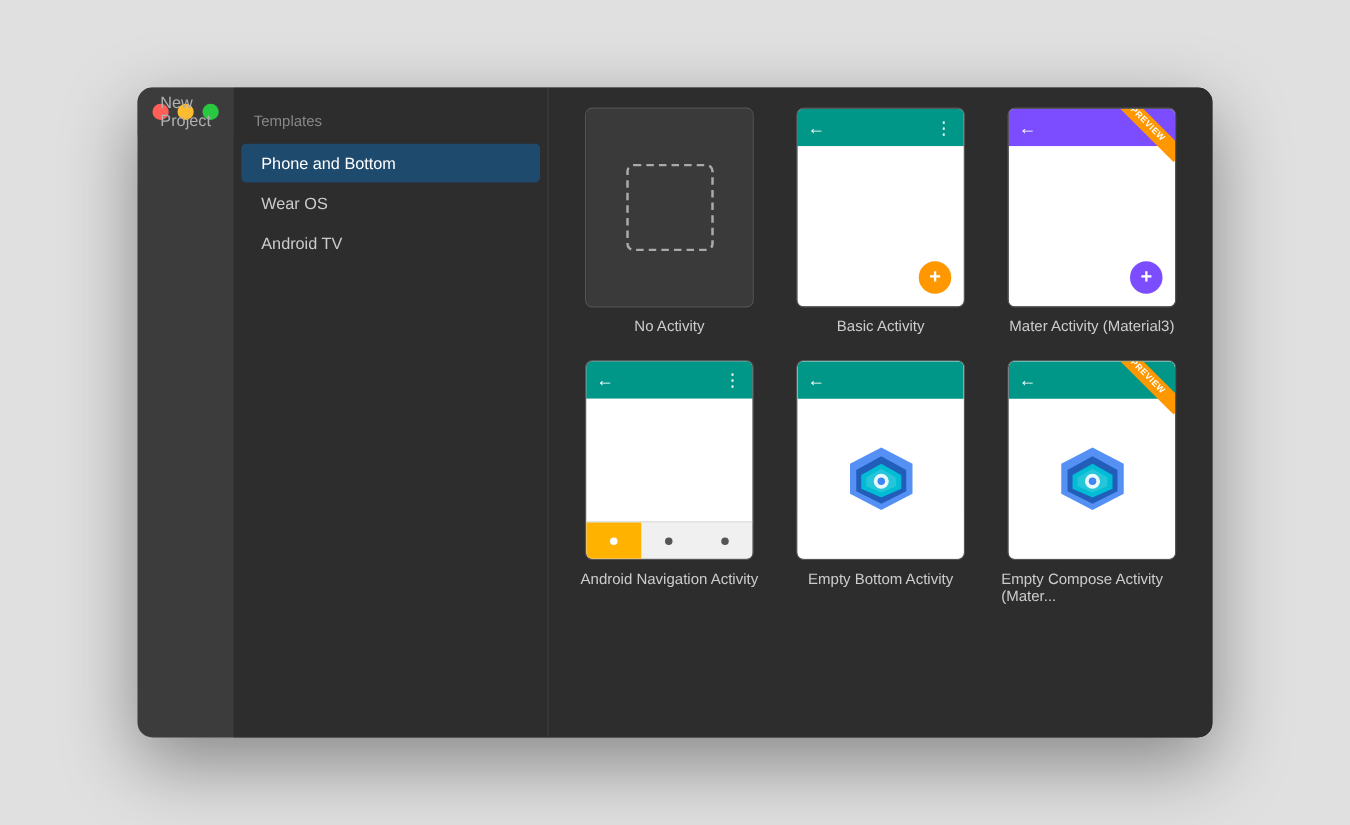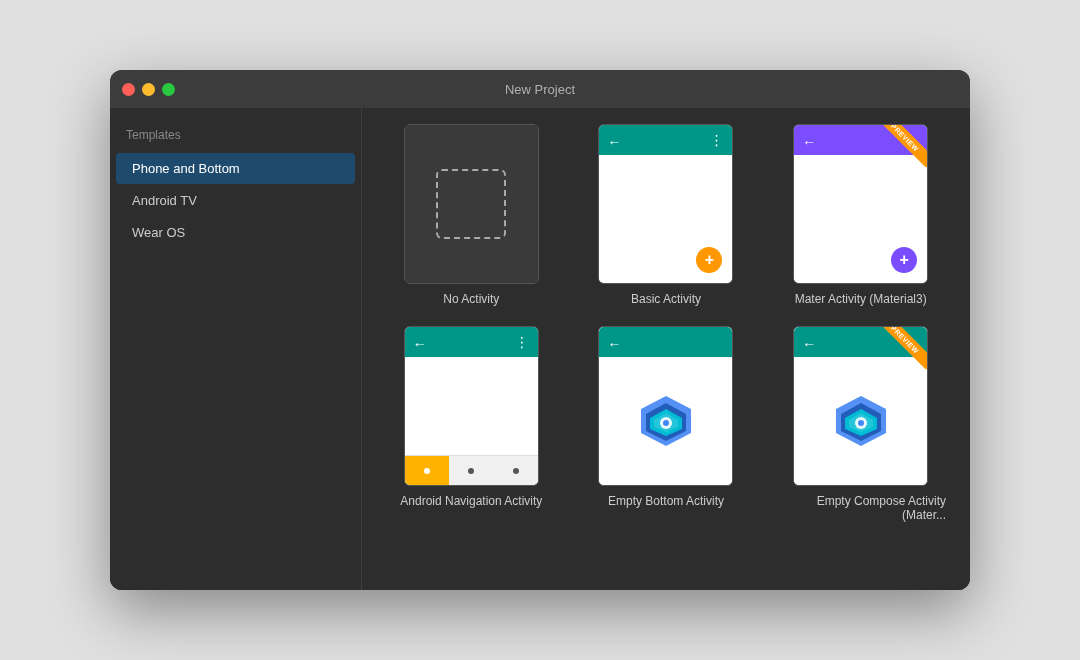--- a/index.html
+++ b/index.html
@@ -12,21 +12,21 @@
       height: 660px;
       font-family: -apple-system, BlinkMacSystemFont, 'Segoe UI', sans-serif;
     }
     .window-shadow {
       border-radius: 12px;
       box-shadow: 0 20px 60px rgba(0,0,0,0.4);
       overflow: hidden;
       width: 860px;
       height: 520px;
       display: flex;
-      flex-direction: column;
+      flex-direction: row;
       background: #3c3c3c;
     }
     .title-bar {
       background: #3c3c3c;
       height: 38px;
       display: flex;
       align-items: center;
       padding: 0 12px;
       position: relative;
       flex-shrink: 0;
@@ -115,21 +115,21 @@
       border-radius: 6px;
       overflow: hidden;
       position: relative;
       background: white;
       border: 1px solid #555;
     }
     .template-name {
       color: #cccccc;
       font-size: 12px;
       margin-top: 8px;
-      text-align: right;
+      text-align: left;
     }
     
     .no-activity-thumb {
       background: #3a3a3a;
       display: flex;
       justify-content: center;
       align-items: center;
       width: 100%;
       height: 100%;
     }
@@ -273,24 +273,24 @@
   </div>
 
   <div class="main-content">
 
     <div class="sidebar">
       <div class="sidebar-label">Templates</div>
       <div class="sidebar-item active">
         <span>Phone and Bottom</span>
       </div>
       <div class="sidebar-item">
-        <span>Android TV</span>
+        <span>Wear OS</span>
       </div>
       <div class="sidebar-item">
-        <span>Wear OS</span>
+        <span>Android TV</span>
       </div>
     </div>
 
     <div class="content-area">
       <div class="templates-grid">
 
         <div class="template-card">
           <div class="template-thumbnail">
             <div class="no-activity-thumb">
               <div class="dashed-rect"></div>

